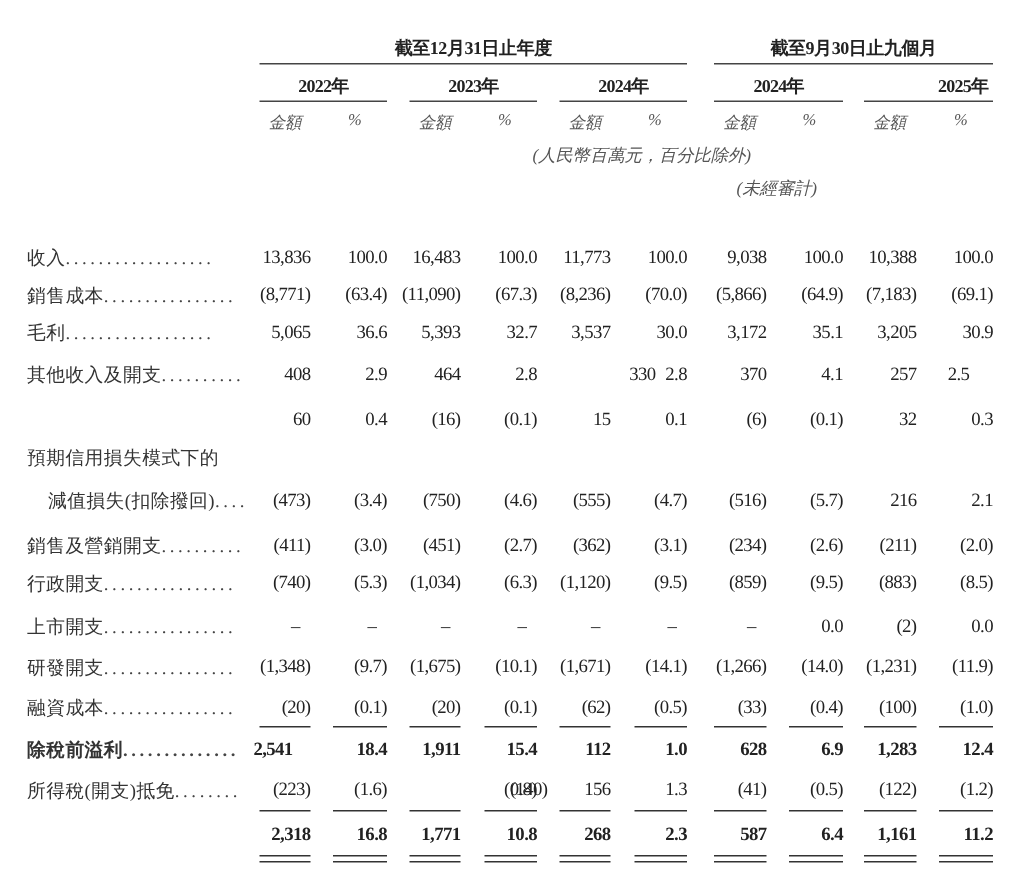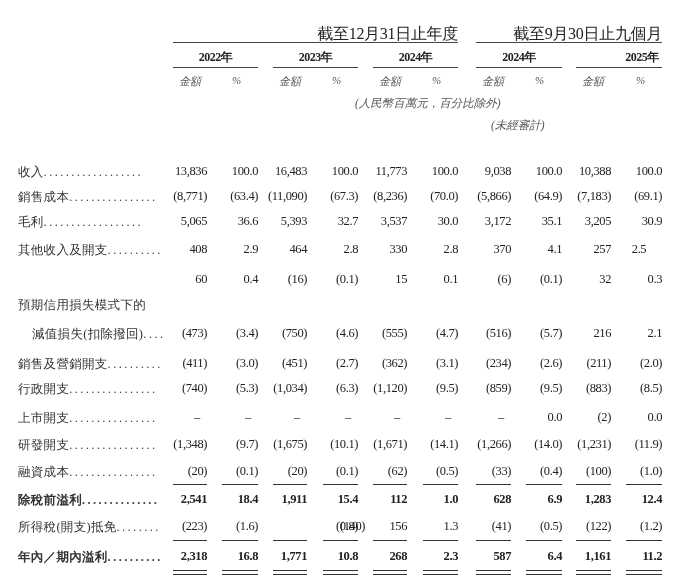--- a/index.html
+++ b/index.html
@@ -1,19 +1,19 @@
 <!DOCTYPE html>
 <html><head>
 <meta charset="utf-8">
 <style>
   html, body { margin: 0; padding: 0; background: #ffffff; }
   body { width: 673px; height: 586px; position: relative; overflow: hidden;
          font-family: "Liberation Serif", "DejaVu Serif", serif; color: #222; }
   .abs { position: absolute; }
-  .hdr-period { font-weight: normal; font-size: 16px; text-align: right; letter-spacing: -0.3px; }
+  .hdr-period { font-weight: bold; font-size: 12px; text-align: center; letter-spacing: -0.3px; }
   .hdr-year { font-weight: bold; font-size: 12px; text-align: center; letter-spacing: -0.5px; }
   .hline { position: absolute; height: 0; border-top: 1.6px solid #444; }
   .sub { font-style: italic; font-size: 11px; color: #555; }
   .note { font-style: italic; font-size: 11.5px; color: #555; }
   .row { position: absolute; left: 0; width: 673px; height: 22px; font-size: 12.5px; }
   .lbl { position: absolute; left: 18px; top: 0; white-space: nowrap; color: #333; letter-spacing: 0.3px; }
   .lbl .dots { letter-spacing: 2.4px; color: #444; }
   .cell { position: absolute; top: 0; text-align: right; white-space: nowrap; letter-spacing: -0.4px; }
   .bold { font-weight: bold; }
   .uline { position: absolute; height: 0; border-top: 1.3px solid #333; }
@@ -92,21 +92,21 @@
       <span class="cell" style="left: 516px; width: 46px;">35.1</span>
       <span class="cell" style="left: 561px; width: 50px;">3,205</span>
       <span class="cell" style="left: 616px; width: 46px;">30.9</span>
     </div>
     <div class="row" style="top: 242px;">
       <span class="lbl"><span>其他收入及開支</span><span class="dots">..........</span></span>
       <span class="cell" style="left: 157px; width: 50px;">408</span>
       <span class="cell" style="left: 212px; width: 46px;">2.9</span>
       <span class="cell" style="left: 257px; width: 50px;">464</span>
       <span class="cell" style="left: 312px; width: 46px;">2.8</span>
-      <span class="cell" style="left: 357px; width: 50px;">330</span>
+      <span class="cell" style="left: 357px; width: 50px; padding-left: 30px;">330</span>
       <span class="cell" style="left: 412px; width: 46px;">2.8</span>
       <span class="cell" style="left: 461px; width: 50px;">370</span>
       <span class="cell" style="left: 516px; width: 46px;">4.1</span>
       <span class="cell" style="left: 561px; width: 50px;">257</span>
       <span class="cell" style="left: 616px; width: 46px; text-align: center;">2.5</span>
     </div>
     <div class="row" style="top: 272px;">
       <span class="cell" style="left: 157px; width: 50px;">60</span>
       <span class="cell" style="left: 212px; width: 46px;">0.4</span>
       <span class="cell" style="left: 257px; width: 50px;">(16)</span>
@@ -194,21 +194,21 @@
       <span class="cell" style="left: 312px; width: 46px;">(0.1)</span>
       <span class="cell" style="left: 357px; width: 50px;">(62)</span>
       <span class="cell" style="left: 412px; width: 46px;">(0.5)</span>
       <span class="cell" style="left: 461px; width: 50px;">(33)</span>
       <span class="cell" style="left: 516px; width: 46px;">(0.4)</span>
       <span class="cell" style="left: 561px; width: 50px;">(100)</span>
       <span class="cell" style="left: 616px; width: 46px;">(1.0)</span>
     </div>
     <div class="row bold" style="top: 492px;">
       <span class="lbl"><span>除稅前溢利</span><span class="dots">..............</span></span>
-      <span class="cell" style="left: 157px; width: 50px;">2,541</span>
+      <span class="cell" style="left: 157px; width: 50px; text-align: center;">2,541</span>
       <span class="cell" style="left: 212px; width: 46px;">18.4</span>
       <span class="cell" style="left: 257px; width: 50px;">1,911</span>
       <span class="cell" style="left: 312px; width: 46px;">15.4</span>
       <span class="cell" style="left: 357px; width: 50px;">112</span>
       <span class="cell" style="left: 412px; width: 46px;">1.0</span>
       <span class="cell" style="left: 461px; width: 50px;">628</span>
       <span class="cell" style="left: 516px; width: 46px;">6.9</span>
       <span class="cell" style="left: 561px; width: 50px;">1,283</span>
       <span class="cell" style="left: 616px; width: 46px;">12.4</span>
     </div>
@@ -219,21 +219,20 @@
       <span class="cell" style="left: 257px; width: 60px; padding-left: 48px;">(140)</span>
       <span class="cell" style="left: 312px; width: 46px;">(0.8)</span>
       <span class="cell" style="left: 357px; width: 50px;">156</span>
       <span class="cell" style="left: 412px; width: 46px;">1.3</span>
       <span class="cell" style="left: 461px; width: 50px;">(41)</span>
       <span class="cell" style="left: 516px; width: 46px;">(0.5)</span>
       <span class="cell" style="left: 561px; width: 50px;">(122)</span>
       <span class="cell" style="left: 616px; width: 46px;">(1.2)</span>
     </div>
     <div class="row bold" style="top: 549px;">
-      <span class="lbl"><span>年內／期內溢利</span><span class="dots">..........</span></span>
       <span class="cell" style="left: 157px; width: 50px;">2,318</span>
       <span class="cell" style="left: 212px; width: 46px;">16.8</span>
       <span class="cell" style="left: 257px; width: 50px;">1,771</span>
       <span class="cell" style="left: 312px; width: 46px;">10.8</span>
       <span class="cell" style="left: 357px; width: 50px;">268</span>
       <span class="cell" style="left: 412px; width: 46px;">2.3</span>
       <span class="cell" style="left: 461px; width: 50px;">587</span>
       <span class="cell" style="left: 516px; width: 46px;">6.4</span>
       <span class="cell" style="left: 561px; width: 50px;">1,161</span>
       <span class="cell" style="left: 616px; width: 46px;">11.2</span>

